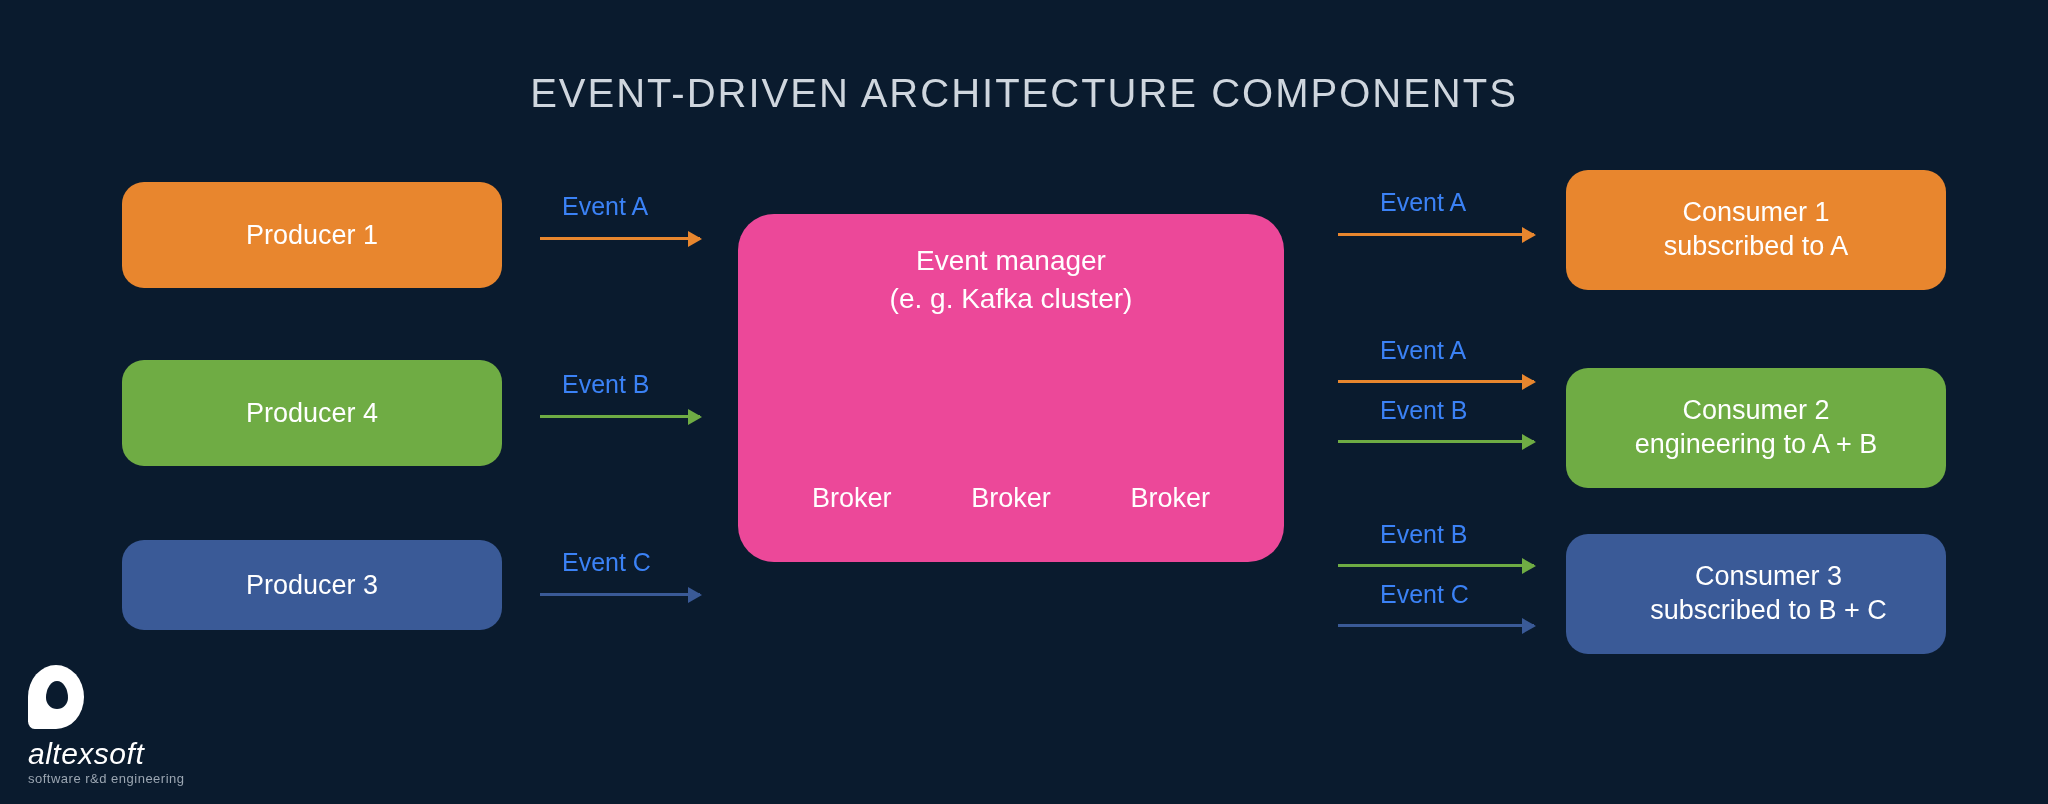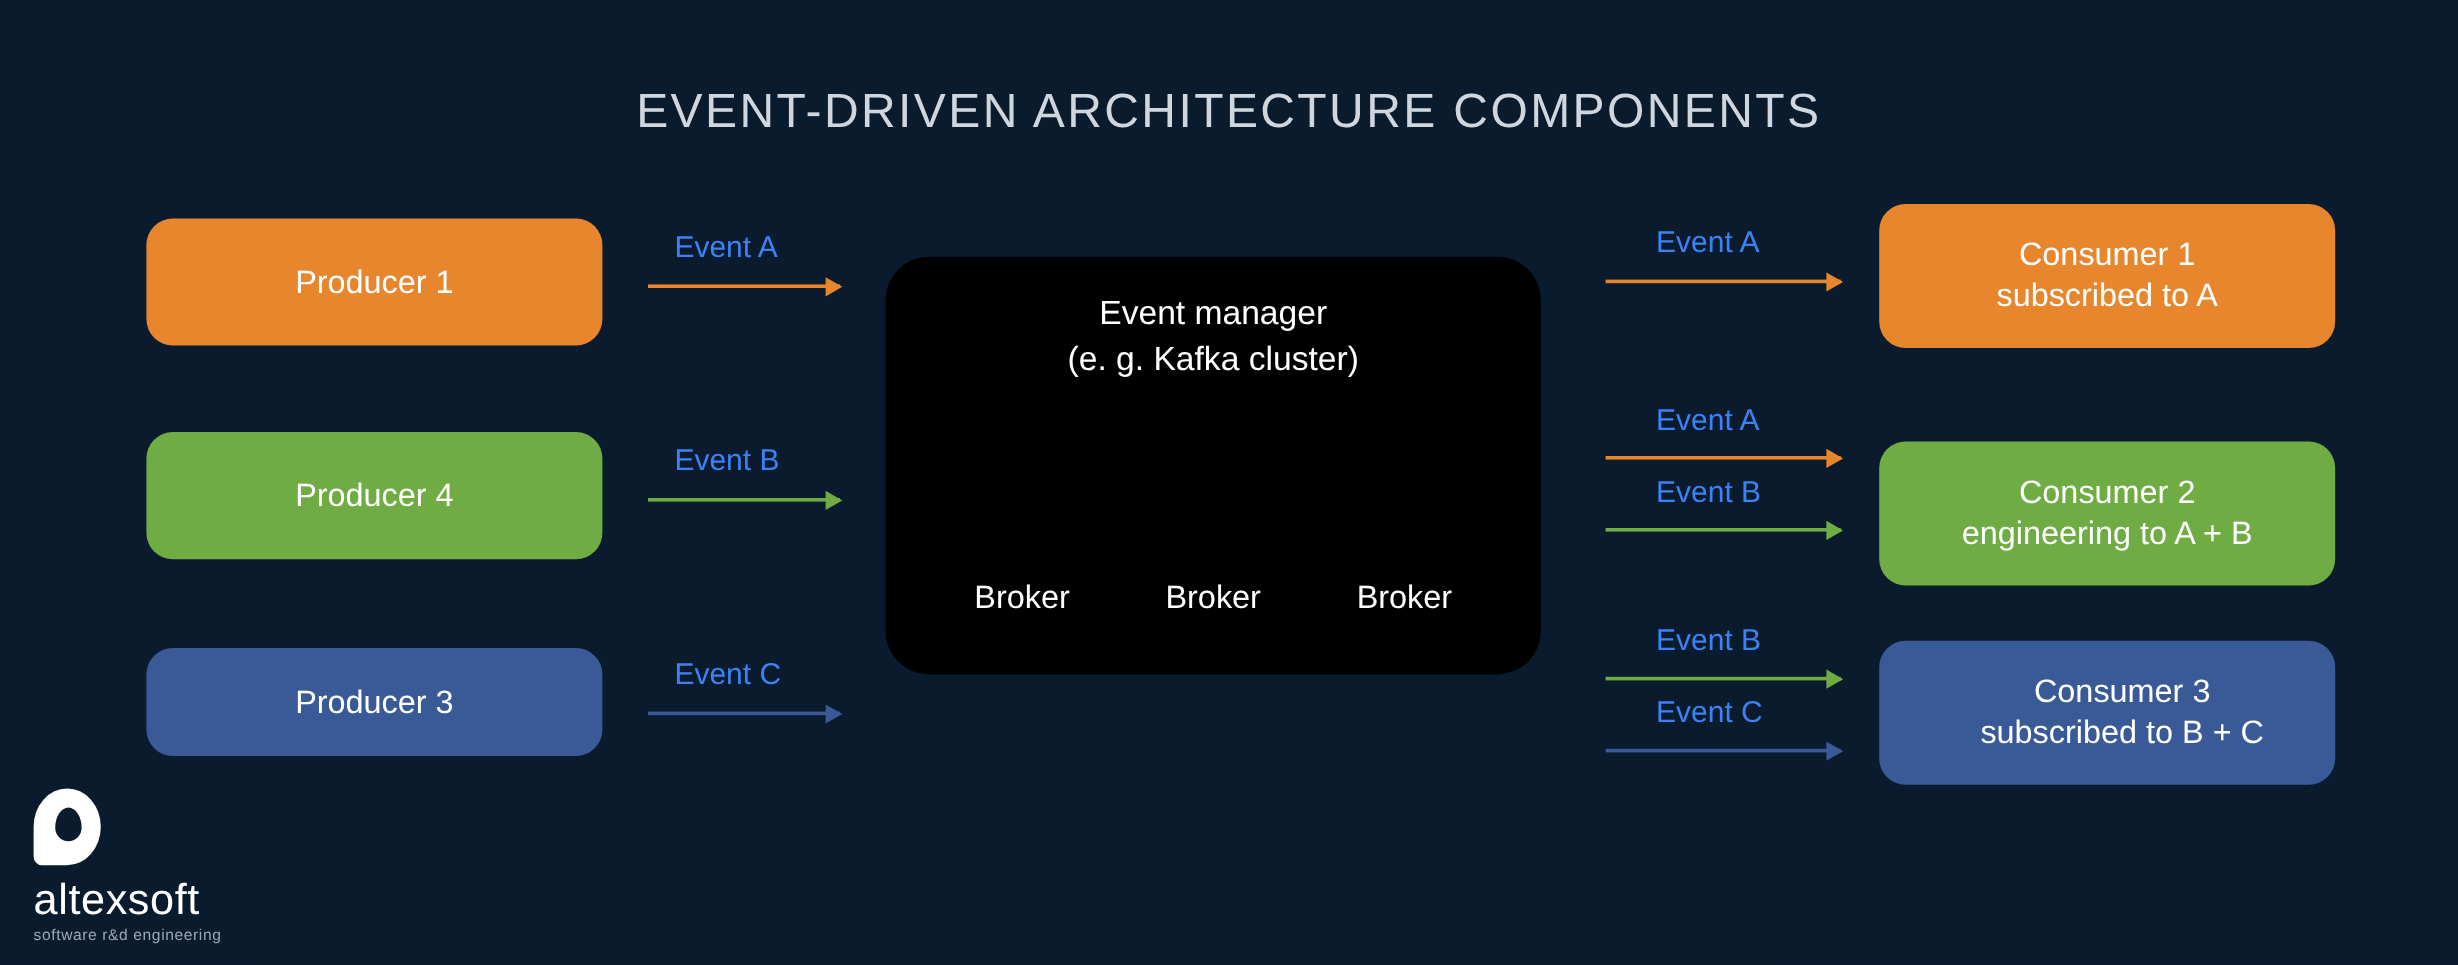--- a/index.html
+++ b/index.html
@@ -58,21 +58,21 @@
     width: 0; height: 0;
     border-left: 14px solid currentColor;
     border-top: 8px solid transparent;
     border-bottom: 8px solid transparent;
   }
   .arrow.orange::after { color: #e8862e; }
   .arrow.green::after  { color: #6fac44; }
   .arrow.blue::after   { color: #3a5a97; }
   .manager {
     position: absolute;
-    background: #000000;
+    background: #ec4899;
     border-radius: 36px;
     color: #fff;
     text-align: center;
   }
   .manager-title {
     position: absolute;
     top: 28px; left: 0; right: 0;
     font-size: 28px;
     line-height: 1.35;
   }
@@ -99,21 +99,21 @@
     margin-bottom: 8px;
   }
   .logo-mark::after {
     content: "";
     position: absolute;
     left: 18px; top: 16px;
     width: 22px; height: 28px;
     background: #0a1b2e;
     border-radius: 50% 50% 50% 50% / 60% 60% 40% 40%;
   }
-  .logo-name { font-size: 36px; font-weight: 400; letter-spacing: 0.5px; }
+  .logo-name { font-size: 30px; font-weight: 400; letter-spacing: 0.5px; font-style: italic; }
   .logo-tag { font-size: 13px; color: #9ba6b2; letter-spacing: 0.5px; }
 </style>
 </head>
 <body>
 
 <div class="title">EVENT-DRIVEN ARCHITECTURE COMPONENTS</div>
 
 <div class="box orange" style="left:122px; top:182px; width:380px; height:106px;">
   <span>Producer 1</span>
 </div>

